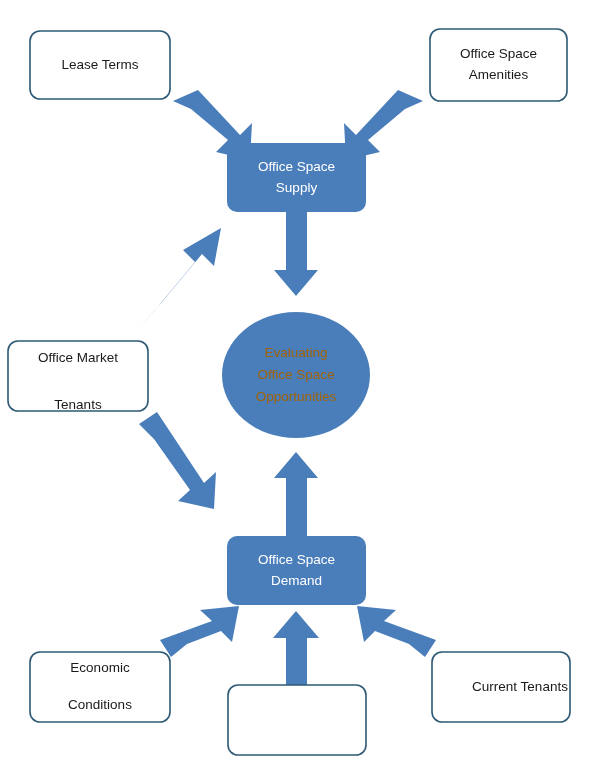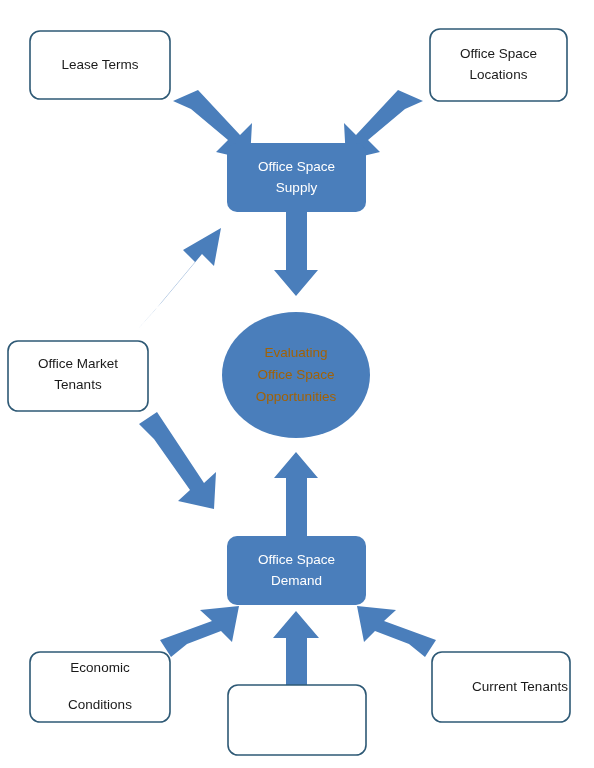--- a/index.html
+++ b/index.html
@@ -103,29 +103,29 @@
 
     </g>
   </svg>
 
   <div class="node-label label-dark" style="left:30px; top:31px; width:140px; height:68px;">
     <span class="line">Lease Terms</span>
   </div>
 
   <div class="node-label label-dark" style="left:430px; top:29px; width:137px; height:72px;">
     <span class="line">Office Space</span>
-    <span class="line">Locations</span>
+    <span class="line">Amenities</span>
   </div>
 
   <div class="node-label label-light" style="left:227px; top:143px; width:139px; height:69px;">
     <span class="line">Office Space</span>
     <span class="line">Supply</span>
   </div>
 
-  <div class="node-label label-dark" style="left:8px; top:341px; width:140px; height:68px;">
+  <div class="node-label label-dark" style="left:8px; top:348px; width:140px; height:68px;justify-content:space-between;">
     <span class="line">Office Market</span>
     <span class="line">Tenants</span>
   </div>
 
   <div class="node-label label-circle" style="left:222px; top:312px; width:148px; height:126px;">
     <span class="line">Evaluating</span>
     <span class="line">Office Space</span>
     <span class="line">Opportunities</span>
   </div>
 

